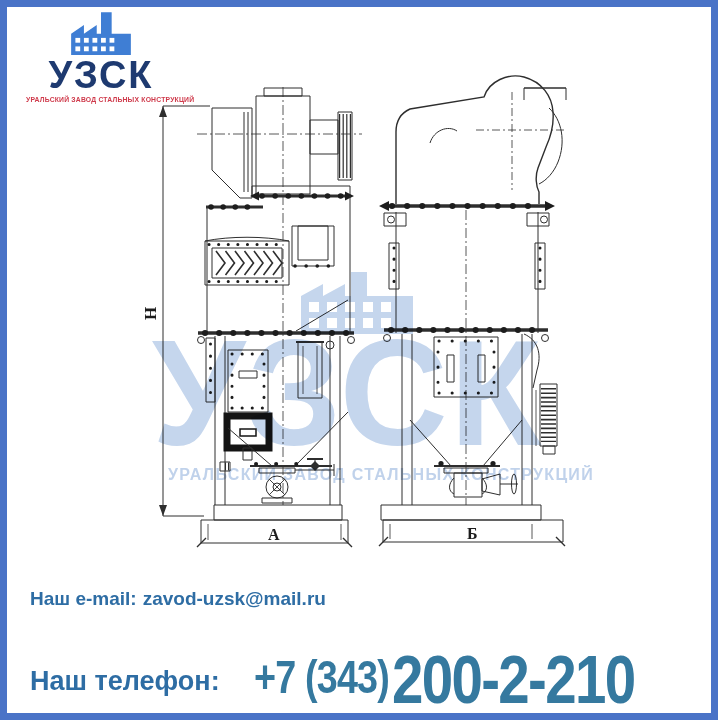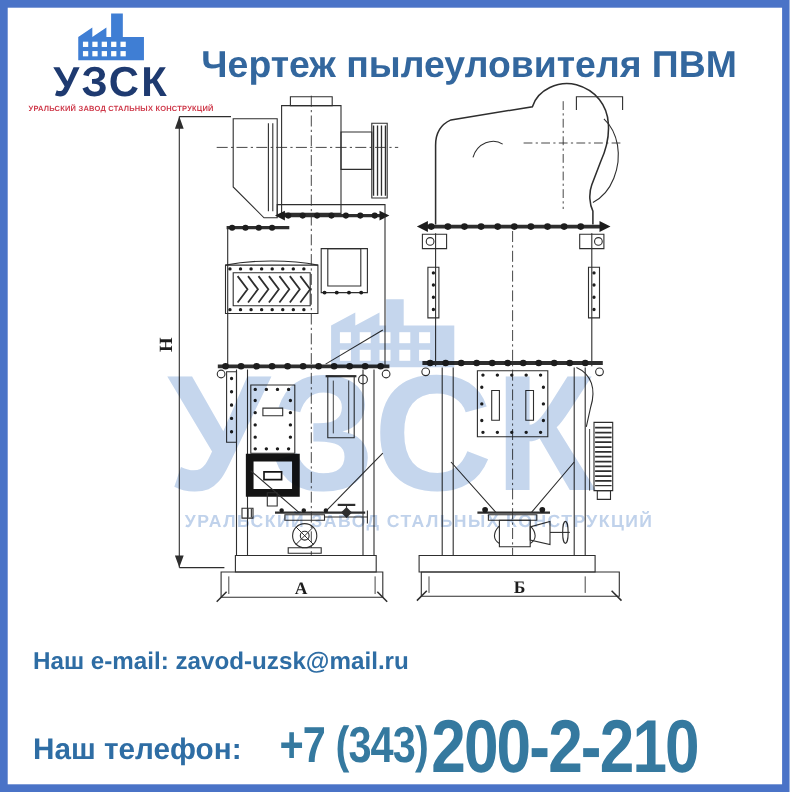--- a/index.html
+++ b/index.html
@@ -16,21 +16,21 @@
   .page-title{position:absolute;left:183px;top:40px;font-size:34px;font-weight:bold;color:#33679e;z-index:20;white-space:nowrap;}
   
   .drawing{position:absolute;left:0;top:0;z-index:5;}
   .drawing *{vector-effect:non-scaling-stroke;}
   
   .wm{position:absolute;pointer-events:none;z-index:10;mix-blend-mode:multiply;}
   .wm-name{left:152px;top:318px;font-size:150px;font-weight:bold;letter-spacing:2px;color:#c5d6ed;line-height:1;}
   .wm-subtitle{left:168px;top:466px;font-size:16px;font-weight:bold;letter-spacing:1.3px;color:#c0d2eb;white-space:nowrap;}
   .wm-icon{left:296px;top:268px;}
   
-  .email-line,.site-line{position:absolute;left:30px;font-size:22px;font-weight:bold;color:#2e6da4;z-index:20;white-space:nowrap;}
+  .email-line,.site-line{position:absolute;left:30px;font-size:19px;font-weight:bold;color:#2e6da4;z-index:20;white-space:nowrap;}
   .email-line{top:588px;}
   .site-line{top:622px;}
   .phone-label{position:absolute;left:30px;top:666px;font-size:27px;font-weight:bold;color:#2e6da4;z-index:20;white-space:nowrap;}
   .phone-area{position:absolute;left:254px;top:650px;font-size:46px;font-weight:800;color:#35799f;transform:scaleX(0.82);transform-origin:left top;letter-spacing:-1px;z-index:20;white-space:nowrap;}
   .phone-number{position:absolute;left:392px;top:640px;font-size:68px;font-weight:800;color:#35799f;transform:scaleX(0.83);transform-origin:left top;letter-spacing:-2px;z-index:20;white-space:nowrap;}
   .val{margin-left:6px;}
 </style>
 </head>
 <body>
 
@@ -226,21 +226,20 @@
         <rect x="6" y="36" width="4.5" height="4.5"></rect>
           <rect x="14" y="36" width="4.5" height="4.5"></rect>
         <rect x="22" y="36" width="4.5" height="4.5"></rect>
           <rect x="30" y="36" width="4.5" height="4.5"></rect>
           <rect x="38" y="36" width="4.5" height="4.5"></rect>
       </g>
     </svg>
     <div class="logo-name">УЗСК</div>
     <div class="logo-subtitle">УРАЛЬСКИЙ ЗАВОД СТАЛЬНЫХ КОНСТРУКЦИЙ</div>
   </div>
-  <div class="page-title">Чертеж пылеуловителя ПВМ</div>
 
   <div class="email-line">
     <span>Наш e-mail:</span><span class="val">zavod-uzsk@mail.ru</span>
   </div>
   <div class="phone-label">Наш телефон:</div>
   <div class="phone-area">+7 (343)</div>
   <div class="phone-number">200-2-210</div>
 
   <div class="frame"></div>
 </div>

